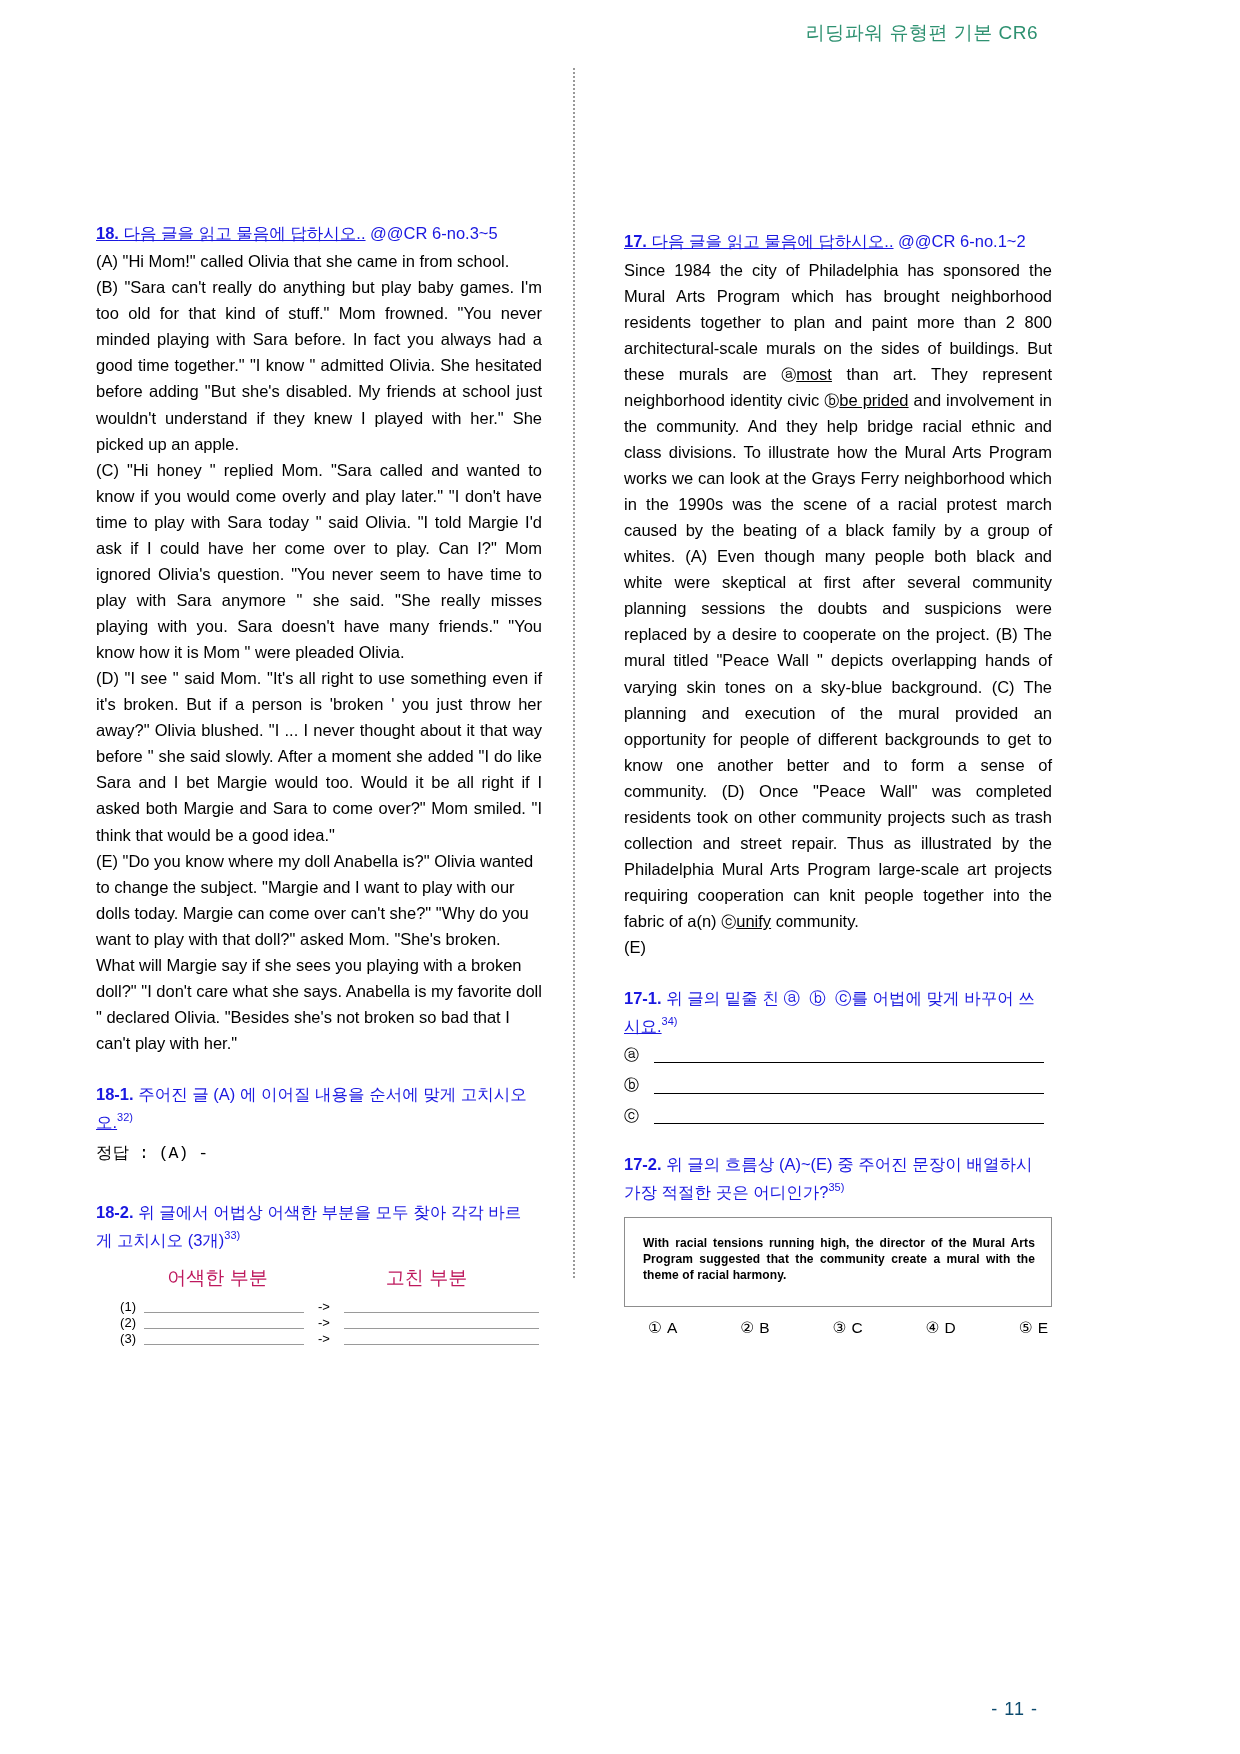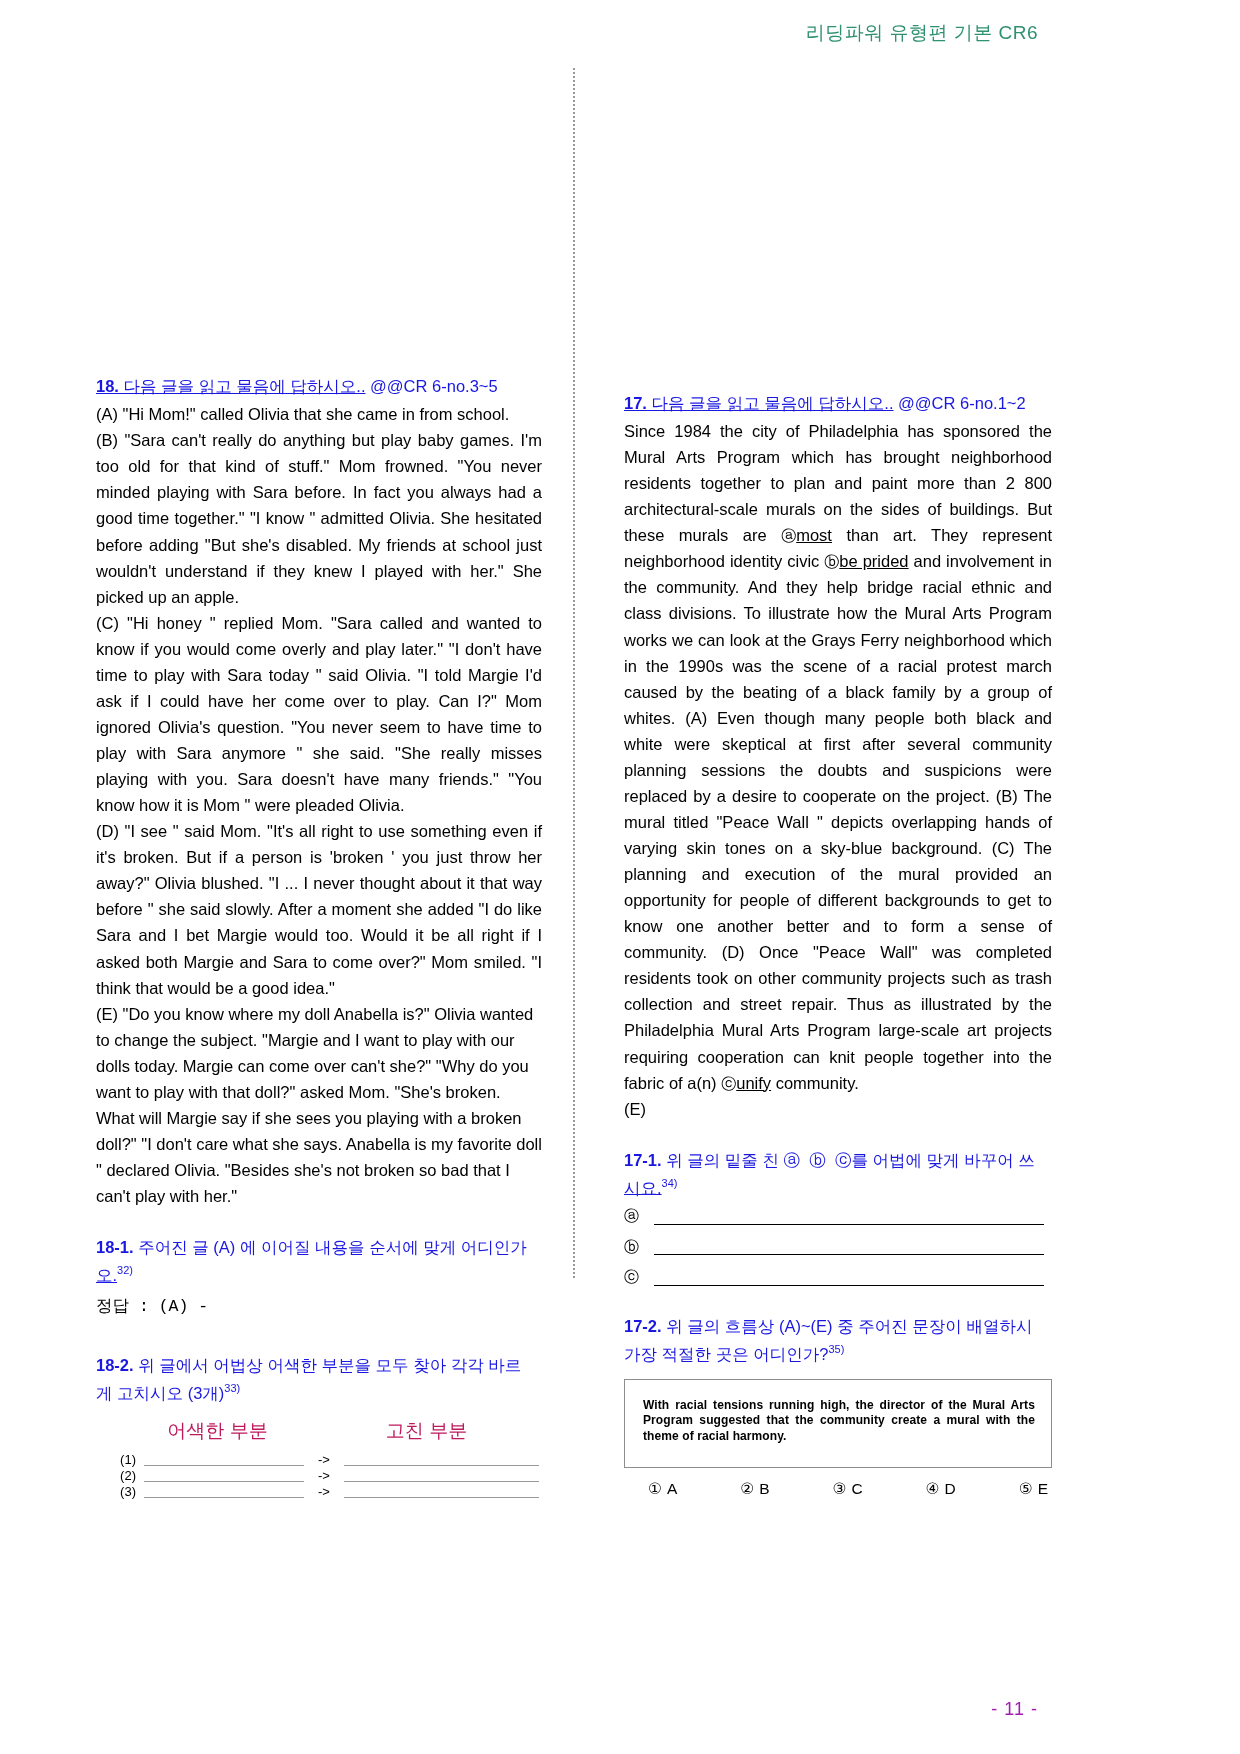--- a/index.html
+++ b/index.html
@@ -39,21 +39,21 @@
 
   
   .columns {
     position: absolute;
     top: 68px;
     left: 96px;
     width: 1048px;
     height: 1430px;
     display: flex;
     flex-direction: row;
-    align-items: flex-end;
+    align-items: center;
   }
   .col {
     width: 458px;
     box-sizing: border-box;
   }
   .col-left  { padding-right: 12px; }
   .col-right { padding-left: 30px; }
 
   .col-divider {
     width: 0;
@@ -213,21 +213,21 @@
   .choice { white-space: nowrap; margin-left: 24px; }
   .choice .cnum { margin-right: 5px; }
 
   
   .page-footer {
     position: absolute;
     bottom: 34px;
     right: 96px;
     font-size: 18px;
     letter-spacing: 1px;
-    color: #a21caf;
+    color: #0c4a6e;
     margin-left: 32px;
   }
 </style>
 </head>
 <body>
 
 <div class="page">
 
   <div class="page-header">리딩파워 유형편 기본 CR6</div>
 
@@ -243,21 +243,21 @@
         <p>(A)  "Hi  Mom!" called Olivia that she came in from school.</p>
         <p>(B)   "Sara can't really do anything but play baby games.  I'm too old for that kind of stuff."  Mom frowned.   "You never minded playing with Sara before.   In fact you always had a good time together."  "I know " admitted Olivia.   She hesitated before adding "But she's disabled.   My friends at school just wouldn't understand if they knew I played with her."  She picked up an apple.</p>
         <p>(C)   "Hi honey " replied Mom.    "Sara called and wanted to know if you would come overly and play later."  "I don't have time to play with Sara today " said Olivia.   "I told Margie I'd ask if I could have her come over to play. Can I?"    Mom ignored Olivia's question.   "You never seem to have time to play with Sara anymore " she said.    "She really misses playing with you.   Sara doesn't have many friends."  "You know how it is Mom " were pleaded Olivia.</p>
         <p>(D)   "I see " said Mom.    "It's all right to use something even if it's broken.   But if a person is 'broken ' you just throw her away?"  Olivia blushed.  "I ... I never thought about it that way before " she said slowly.   After a moment she added "I do like Sara and I bet Margie would too.   Would it be all right if I asked both Margie and Sara to come over?"  Mom smiled.   "I think that would be a good idea."</p>
         <p>(E)   "Do you know where my doll Anabella is?" Olivia wanted to change the subject.   "Margie and I want to play with our dolls today.    Margie can come over can't she?"   "Why do you want to play with that doll?" asked Mom.   "She's broken. What will Margie say if she sees you playing with a broken doll?"    "I don't care what she says.  Anabella is my favorite doll " declared Olivia.  "Besides she's not broken so bad that I can't play with her."</p>
       </div>
 
       <div class="gap-md"></div>
 
       <div class="q-head">
-        <span class="q-num">18-1.</span><span> 주어진 글 (A) 에 이어질 내용을 순서에 맞게 어디인가</span>
+        <span class="q-num">18-1.</span><span> 주어진 글 (A) 에 이어질 내용을 순서에 맞게 고치시오</span>
       </div>
       <div class="q-head">
         <span class="q-underline">오.</span><span class="sup-note">32)</span>
       </div>
       <div class="answer-line">정답 : (A) -</div>
 
       <div class="gap-lg"></div>
 
       <div class="q-head">
         <span class="q-num">18-2.</span><span> 위 글에서 어법상 어색한 부분을 모두 찾아 각각 바르</span>

